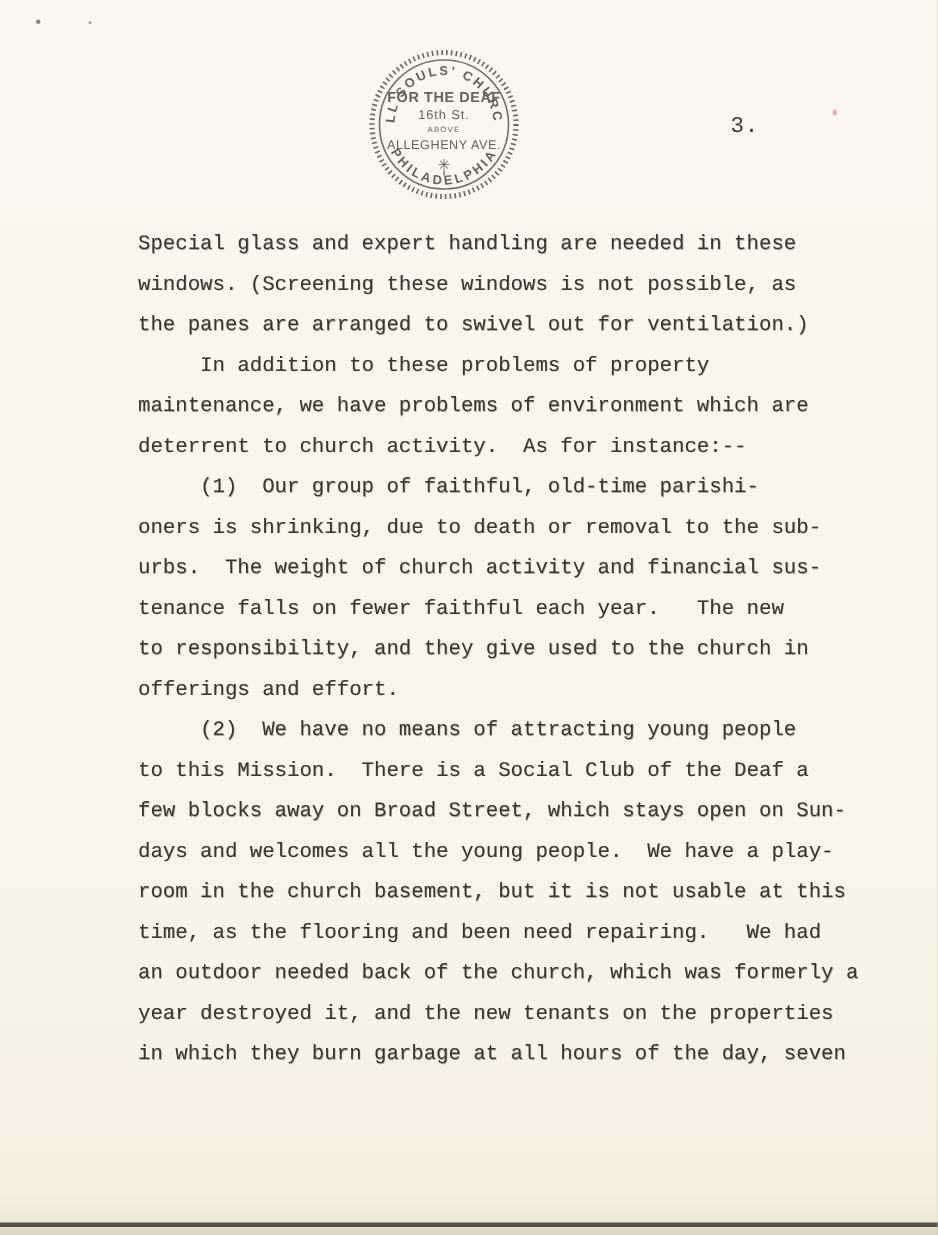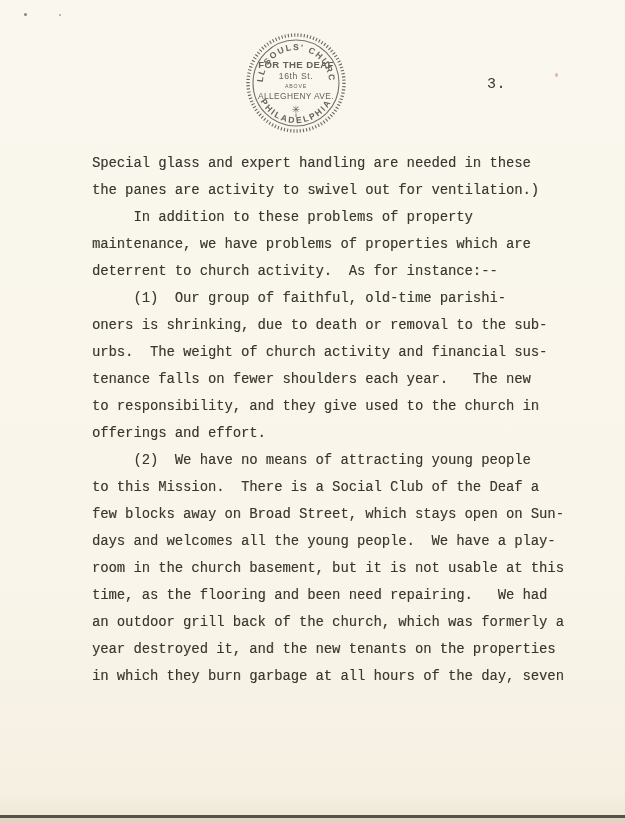--- a/index.html
+++ b/index.html
@@ -94,37 +94,38 @@
       <text font-size="8.6" letter-spacing="2" font-weight="bold">
         <textPath href="#arcBottom" startOffset="50%" text-anchor="middle">PHILADELPHIA</textPath>
       </text>
     </svg>
   </div>
 
   <div class="page-number">3.</div>
 
   <div class="body-text">
     <div class="typed-line">Special glass and expert handling are needed in these</div>
-    <div class="typed-line">the panes are activity to swivel out for ventilation.)</div>
+    <div class="typed-line">windows. (Screening these windows is not possible, as</div>
+    <div class="typed-line">the panes are arranged to swivel out for ventilation.)</div>
     <div class="typed-line">     In addition to these problems of property</div>
-    <div class="typed-line">maintenance, we have problems of properties which are</div>
+    <div class="typed-line">maintenance, we have problems of environment which are</div>
     <div class="typed-line">deterrent to church activity.  As for instance:--</div>
     <div class="typed-line">     (1)  Our group of faithful, old-time parishi-</div>
     <div class="typed-line">oners is shrinking, due to death or removal to the sub-</div>
     <div class="typed-line">urbs.  The weight of church activity and financial sus-</div>
-    <div class="typed-line">tenance falls on fewer shoulders each year.   The new</div>
+    <div class="typed-line">tenance falls on fewer faithful each year.   The new</div>
     <div class="typed-line">to responsibility, and they give used to the church in</div>
     <div class="typed-line">offerings and effort.</div>
     <div class="typed-line">     (2)  We have no means of attracting young people</div>
     <div class="typed-line">to this Mission.  There is a Social Club of the Deaf a</div>
     <div class="typed-line">few blocks away on Broad Street, which stays open on Sun-</div>
     <div class="typed-line">days and welcomes all the young people.  We have a play-</div>
     <div class="typed-line">room in the church basement, but it is not usable at this</div>
     <div class="typed-line">time, as the flooring and been need repairing.   We had</div>
-    <div class="typed-line">an outdoor grill back of the church, which was formerly a</div>
+    <div class="typed-line">an outdoor needed back of the church, which was formerly a</div>
     <div class="typed-line">year destroyed it, and the new tenants on the properties</div>
     <div class="typed-line">in which they burn garbage at all hours of the day, seven</div>
   </div>
 
 </div>
 
 <div class="paper-edge-line"></div>
 <div class="below-edge"></div>
 
 </body></html>

